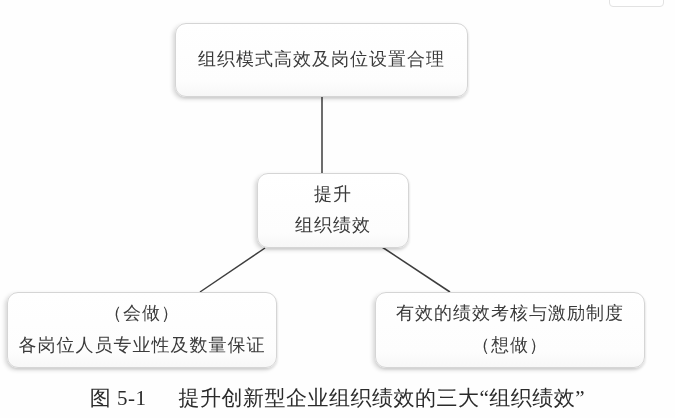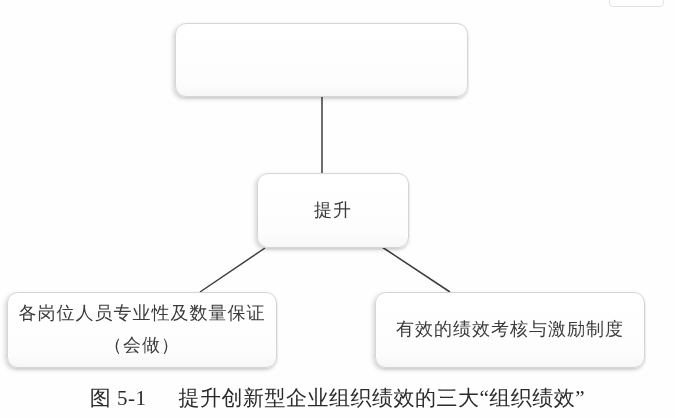--- a/index.html
+++ b/index.html
@@ -82,32 +82,35 @@
 
   <div class="cutoff-box"></div>
 
   <svg class="connectors" viewBox="0 0 675 418" xmlns="http://www.w3.org/2000/svg">
     <line x1="322" y1="97" x2="322" y2="173" stroke="#3d3d3d" stroke-width="1.5"></line>
     <line x1="265" y1="248" x2="200" y2="292" stroke="#3d3d3d" stroke-width="1.5"></line>
     <line x1="382" y1="247" x2="450" y2="292" stroke="#3d3d3d" stroke-width="1.5"></line>
   </svg>
 
   <div class="node node-top">
+    <div class="node-line">组织模式高效及岗位设置合理</div>
   </div>
 
   <div class="node node-center">
     <div class="node-line">提升</div>
+    <div class="node-line">组织绩效</div>
   </div>
 
   <div class="node node-bottom-left">
+    <div class="node-line">（会做）</div>
     <div class="node-line">各岗位人员专业性及数量保证</div>
-    <div class="node-line">（会做）</div>
   </div>
 
   <div class="node node-bottom-right">
     <div class="node-line">有效的绩效考核与激励制度</div>
+    <div class="node-line">（想做）</div>
   </div>
 
   <div class="caption">
     <span class="caption-label">图 5-1</span><span class="caption-title">提升创新型企业组织绩效的三大“组织绩效”</span>
   </div>
 
 </div>
 
 </body></html>

